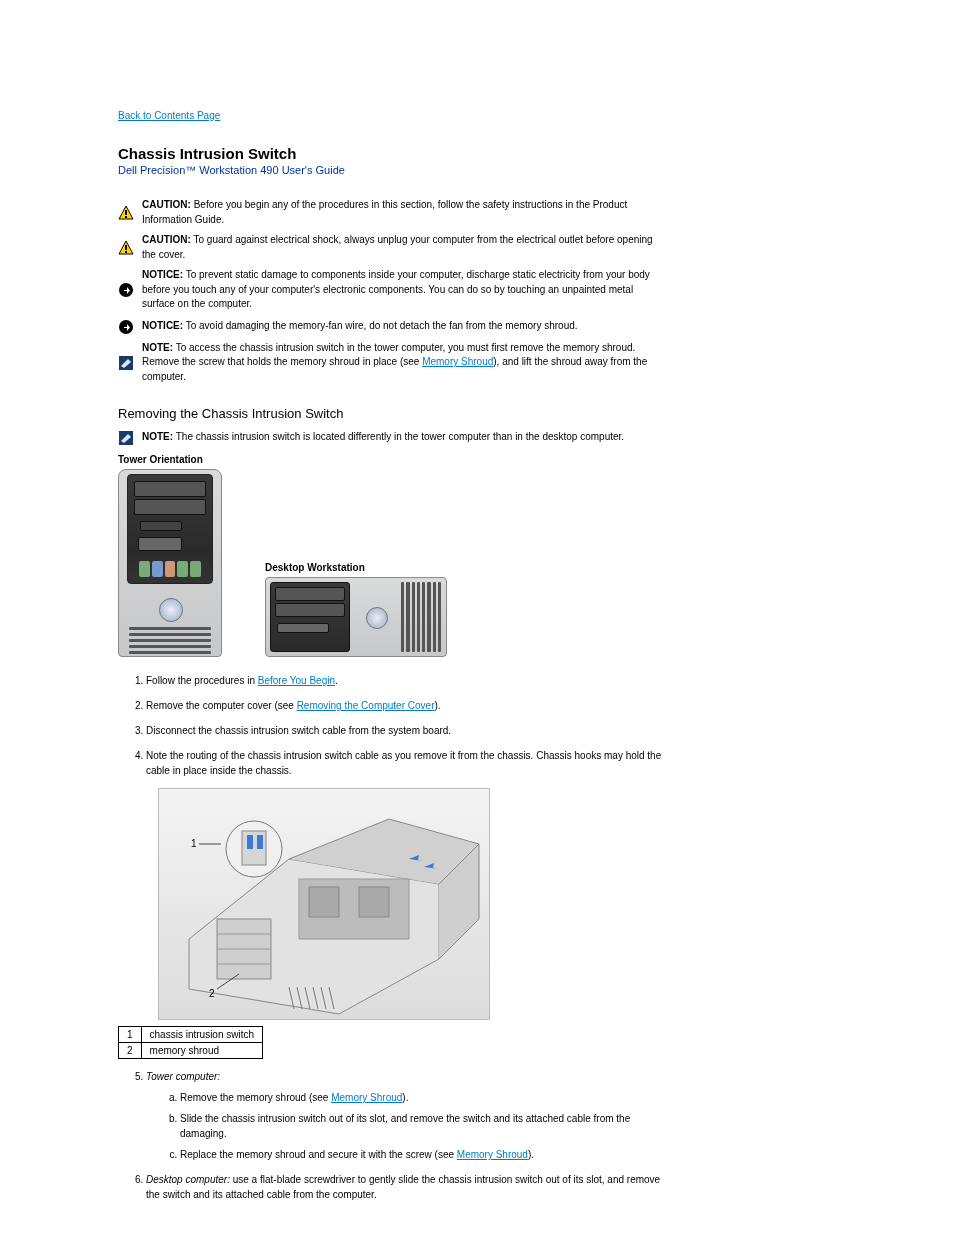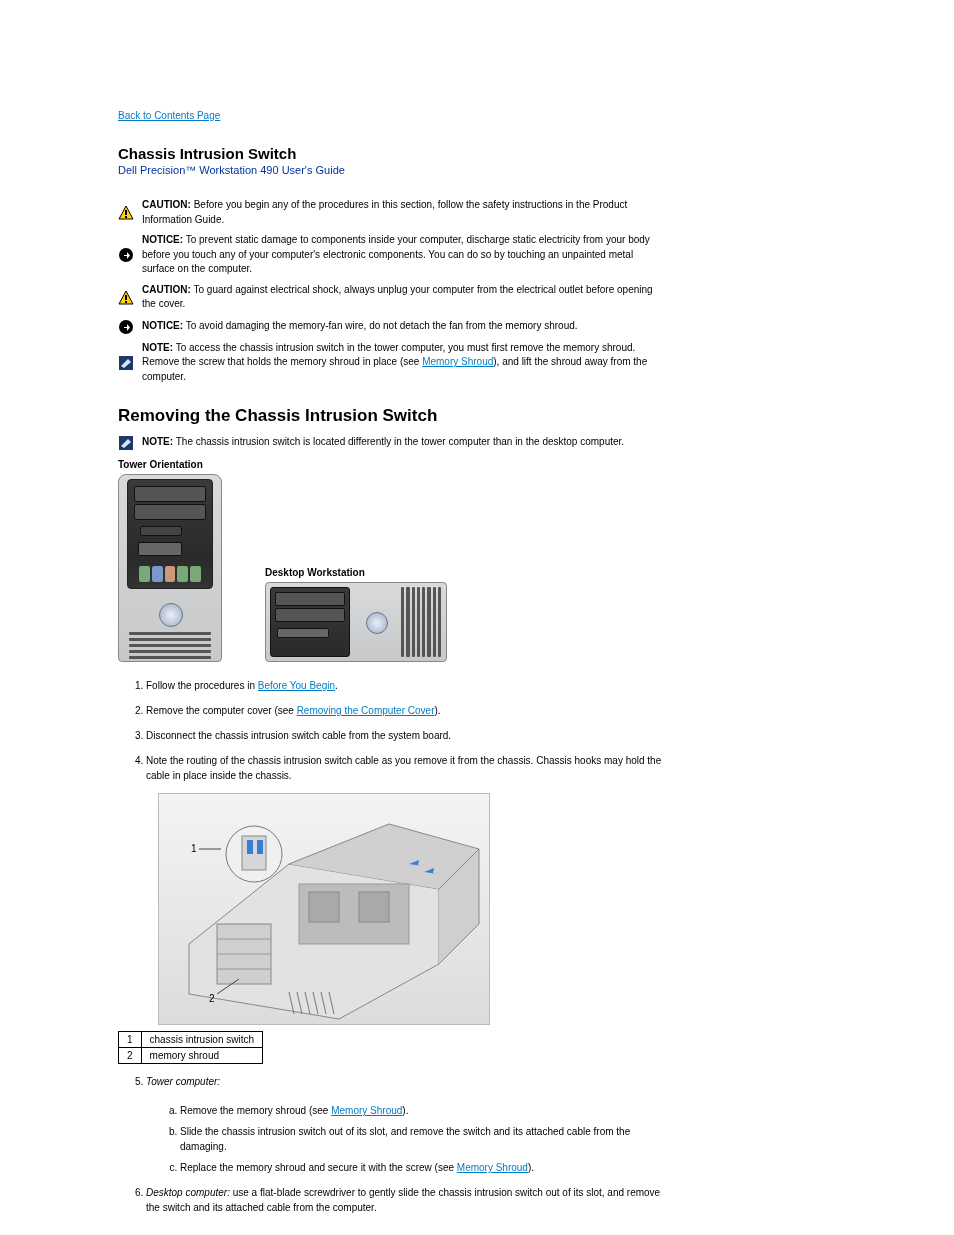--- a/index.html
+++ b/index.html
@@ -55,21 +55,21 @@
     padding: 0 0 0 28px;
     margin: 10px 0;
   }
   .step-list > li {
     margin-bottom: 10px;
     line-height: 1.5;
   }
   .sub-list {
     list-style: lower-alpha;
     padding: 0 0 0 34px;
-    margin: 14px 0 4px 0;
+    margin: 6px 0 4px 0;
   }
   .sub-list > li { margin-bottom: 6px; line-height: 1.5; }
   a.inline-link { color: #007cc4; text-decoration: underline; }
   .figure {
     margin: 8px 0 6px 0;
   }
   .orientations {
     display: flex;
     align-items: flex-end;
     gap: 37px;
@@ -167,50 +167,50 @@
       <div class="note-block">
         <span class="icon"><svg viewBox="0 0 16 16" width="16" height="16">
             <polygon points="8,1 15,14 1,14" fill="#ffd400" stroke="#000"></polygon>
             <rect x="7" y="5" width="2" height="5" fill="#000"></rect>
             <rect x="7" y="11" width="2" height="2" fill="#000"></rect>
           </svg></span>
         <span class="text"><b>CAUTION:</b> Before you begin any of the procedures in this section, follow the safety instructions in the Product Information Guide.</span>
       </div>
       <div class="note-block">
         <span class="icon"><svg viewBox="0 0 16 16" width="16" height="16">
-            <circle cx="8" cy="8" r="7" fill="#000"></circle>
-            <path d="M6 8 L9 8 L9 5 L12 8.5 L9 12 L9 9 L6 9 Z" fill="#fff"></path>
-          </svg></span>
-        <span class="text"><b>NOTICE:</b> To prevent static damage to components inside your computer, discharge static electricity from your body before you touch any of your computer's electronic components. You can do so by touching an unpainted metal surface on the computer.</span>
-      </div>
-      <div class="note-block">
-        <span class="icon"><svg viewBox="0 0 16 16" width="16" height="16">
             <polygon points="8,1 15,14 1,14" fill="#ffd400" stroke="#000"></polygon>
             <rect x="7" y="5" width="2" height="5" fill="#000"></rect>
             <rect x="7" y="11" width="2" height="2" fill="#000"></rect>
           </svg></span>
         <span class="text"><b>CAUTION:</b> To guard against electrical shock, always unplug your computer from the electrical outlet before opening the cover.</span>
       </div>
       <div class="note-block">
         <span class="icon"><svg viewBox="0 0 16 16" width="16" height="16">
             <circle cx="8" cy="8" r="7" fill="#000"></circle>
             <path d="M6 8 L9 8 L9 5 L12 8.5 L9 12 L9 9 L6 9 Z" fill="#fff"></path>
           </svg></span>
+        <span class="text"><b>NOTICE:</b> To prevent static damage to components inside your computer, discharge static electricity from your body before you touch any of your computer's electronic components. You can do so by touching an unpainted metal surface on the computer.</span>
+      </div>
+      <div class="note-block">
+        <span class="icon"><svg viewBox="0 0 16 16" width="16" height="16">
+            <circle cx="8" cy="8" r="7" fill="#000"></circle>
+            <path d="M6 8 L9 8 L9 5 L12 8.5 L9 12 L9 9 L6 9 Z" fill="#fff"></path>
+          </svg></span>
         <span class="text"><b>NOTICE:</b> To avoid damaging the memory-fan wire, do not detach the fan from the memory shroud.</span>
       </div>
       <div class="note-block">
         <span class="icon"><svg viewBox="0 0 16 16" width="16" height="16">
             <rect x="1" y="1" width="14" height="14" fill="#1b3a6b"></rect>
             <path d="M3 11 L10 4 L13 7 L6 13 Z" fill="#d8e8f8"></path>
           </svg></span>
         <span class="text"><b>NOTE:</b> To access the chassis intrusion switch in the tower computer, you must first remove the memory shroud. Remove the screw that holds the memory shroud in place (see  <a href="#" class="inline-link">Memory Shroud</a>), and lift the shroud away from the computer.</span>
       </div>
     </div>
 
-  <h2 style="font-size:17px;font-weight:bold;margin:22px 0 8px 0;">Removing the Chassis Intrusion Switch</h2>
+  <h2 style="font-size:13px;font-weight:normal;margin:22px 0 8px 0;">Removing the Chassis Intrusion Switch</h2>
 
   <div class="note-block">
     <span class="icon">
       <svg viewBox="0 0 16 16" width="16" height="16">
           <rect x="1" y="1" width="14" height="14" fill="#1b3a6b"></rect>
           <path d="M3 11 L10 4 L13 7 L6 13 Z" fill="#d8e8f8"></path>
         </svg>
     </span>
     <span class="text">
       <b>NOTE:</b>

